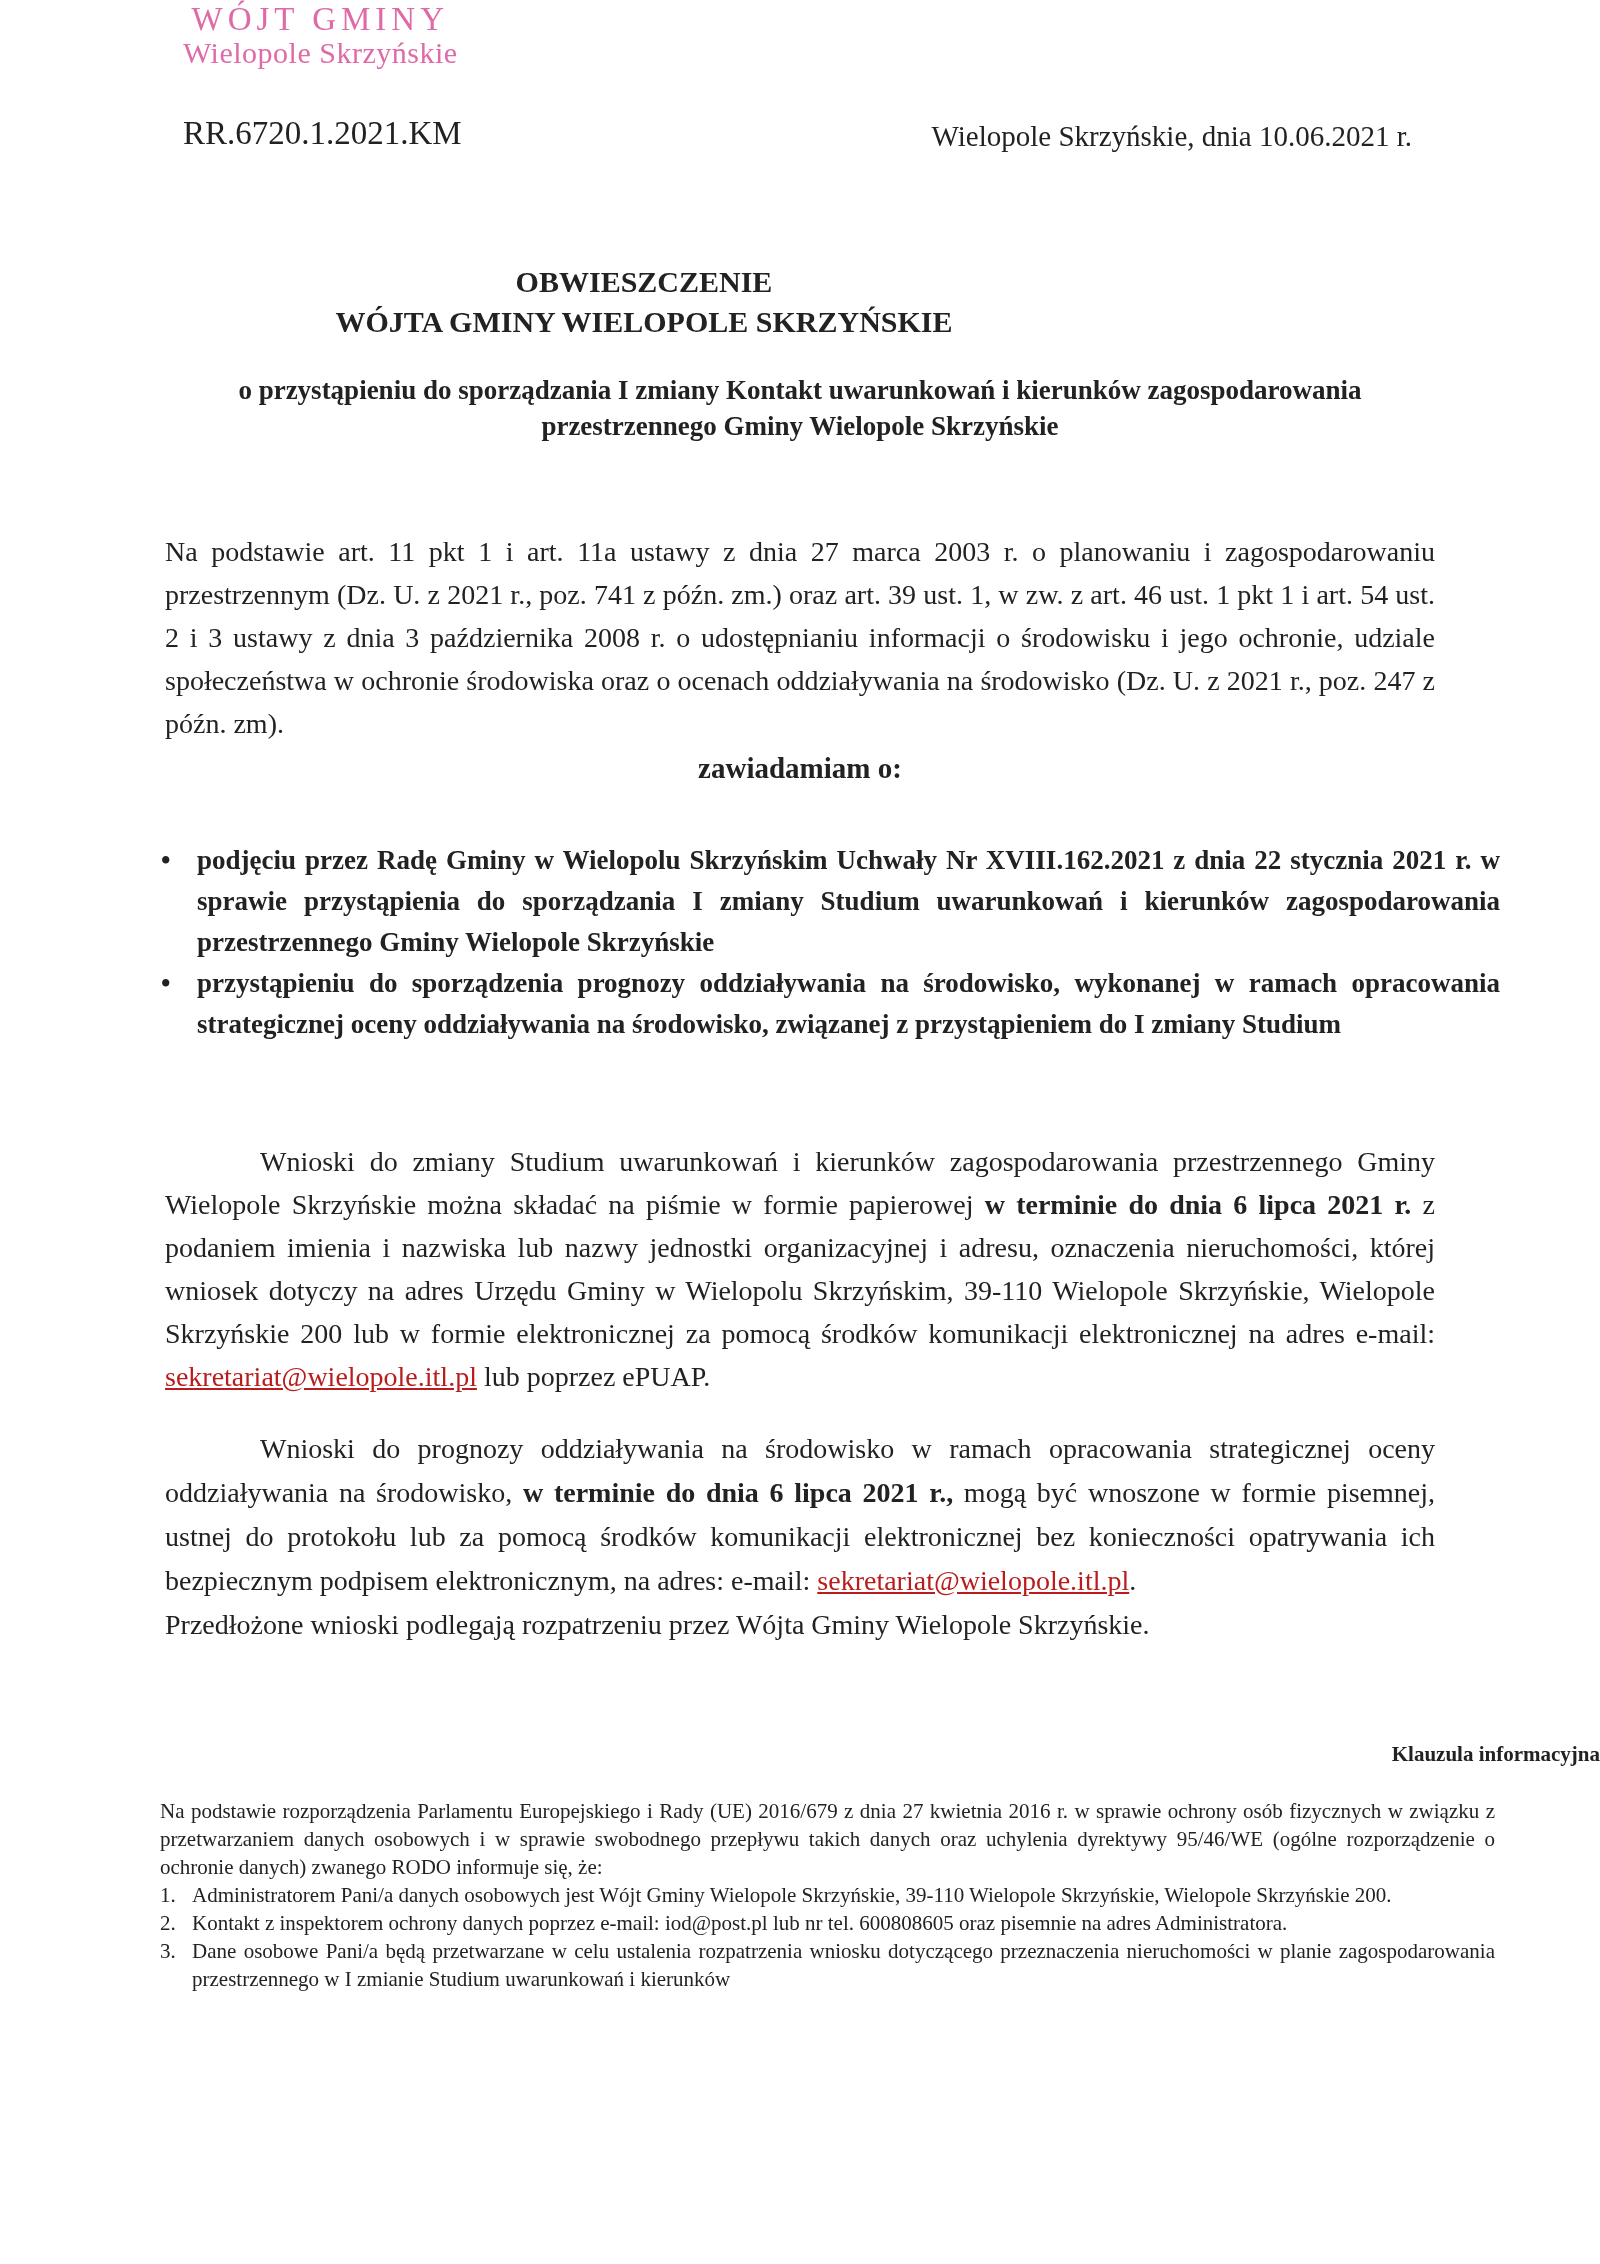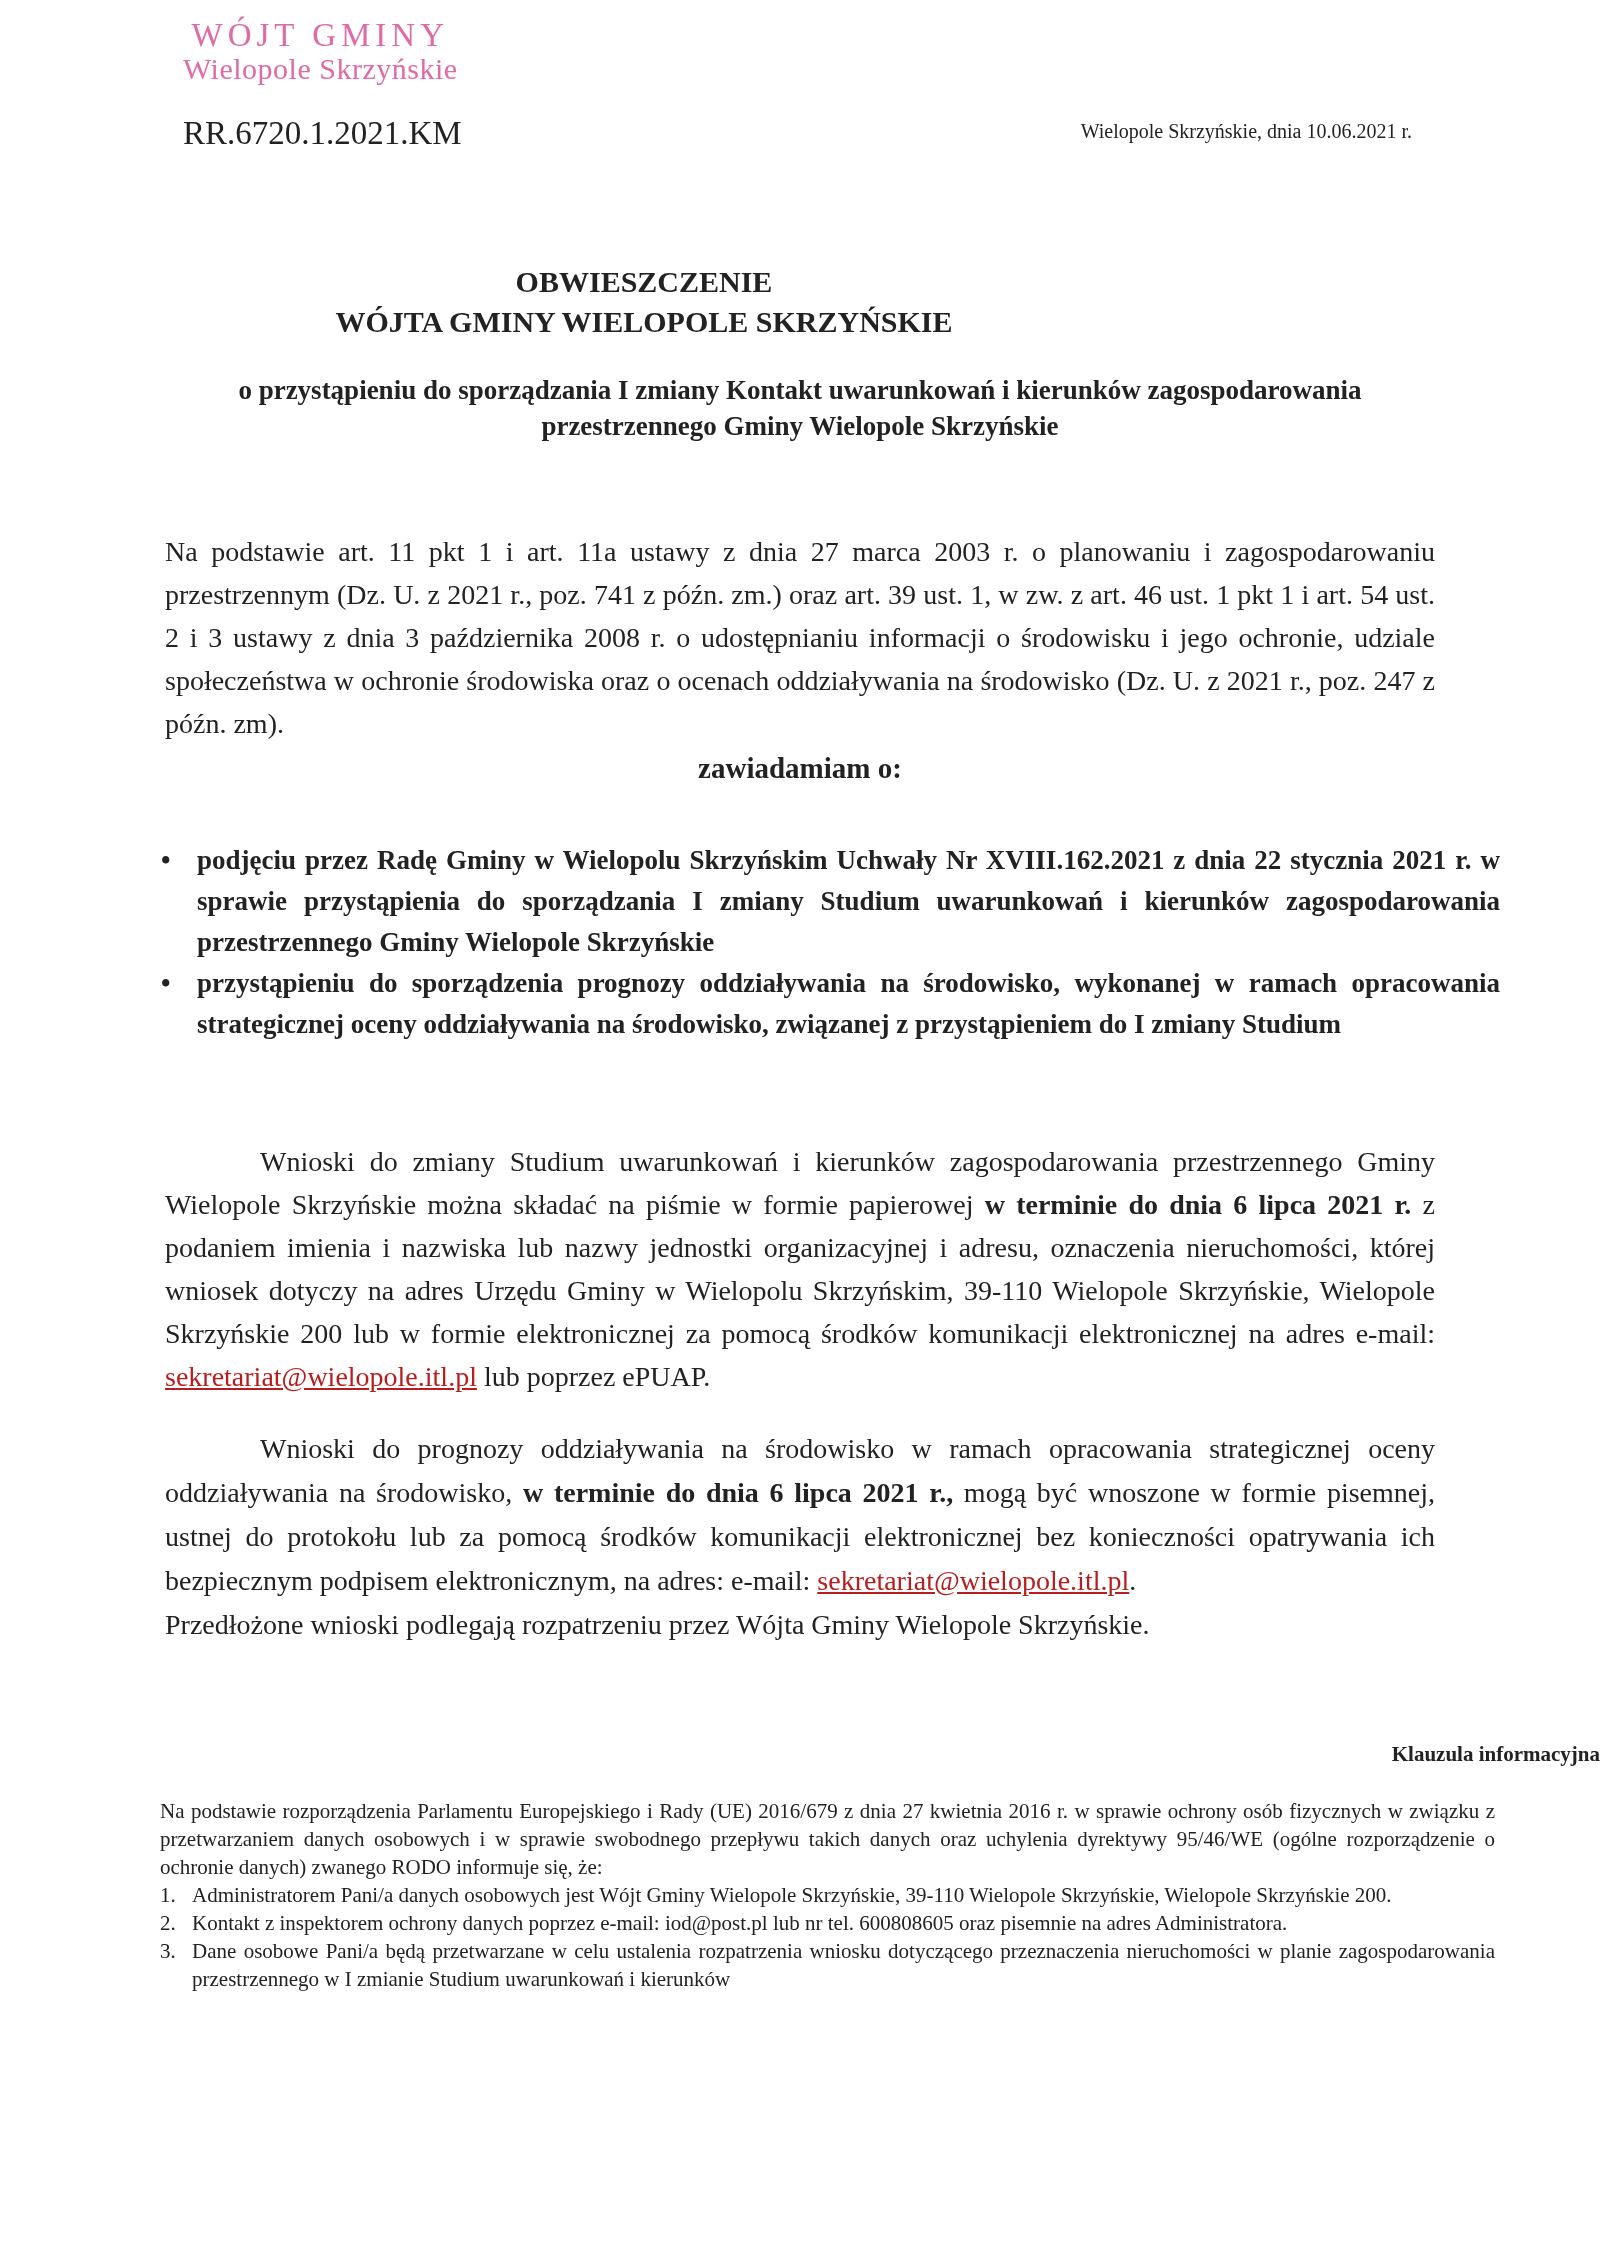--- a/index.html
+++ b/index.html
@@ -1,25 +1,25 @@
 <!DOCTYPE html>
 <html><head>
 <meta charset="utf-8">
 <style>
   html, body { margin: 0; padding: 0; background: #ffffff; }
   body { width: 1600px; height: 2264px; position: relative; overflow: hidden;
          font-family: "Liberation Serif", serif; color: #222222; }
   .page { position: absolute; left: 0; top: 0; width: 1600px; height: 2264px; }
 
-  .stamp { position: absolute; left: 183px; top: 18px; color: #e06aa7; text-align: center; line-height: 1.05; }
+  .stamp { position: absolute; left: 183px; top: 2px; color: #e06aa7; text-align: center; line-height: 1.05; }
   .stamp .l1 { font-size: 33px; letter-spacing: 5px; }
   .stamp .l2 { font-size: 30px; letter-spacing: 0.5px; }
 
   .ref { position: absolute; left: 183px; top: 115px; font-size: 33px; }
-  .place-date { position: absolute; right: 188px; top: 120px; font-size: 20px; margin-left: 28px; }
+  .place-date { position: absolute; right: 188px; top: 120px; font-size: 29px; margin-left: 28px; }
 
   .title { position: absolute; left: 0; width: 1288px; top: 262px; text-align: center;
            font-weight: bold; font-size: 30px; line-height: 40px; }
   .subtitle { position: absolute; left: 200px; width: 1200px; top: 372px; text-align: center;
               font-weight: bold; font-size: 27px; line-height: 36px; }
 
   .body-para { position: absolute; left: 165px; width: 1270px; font-size: 28px; line-height: 43px;
                text-align: justify; }
   .p1 { top: 487px; margin-top: 43px; }
 

